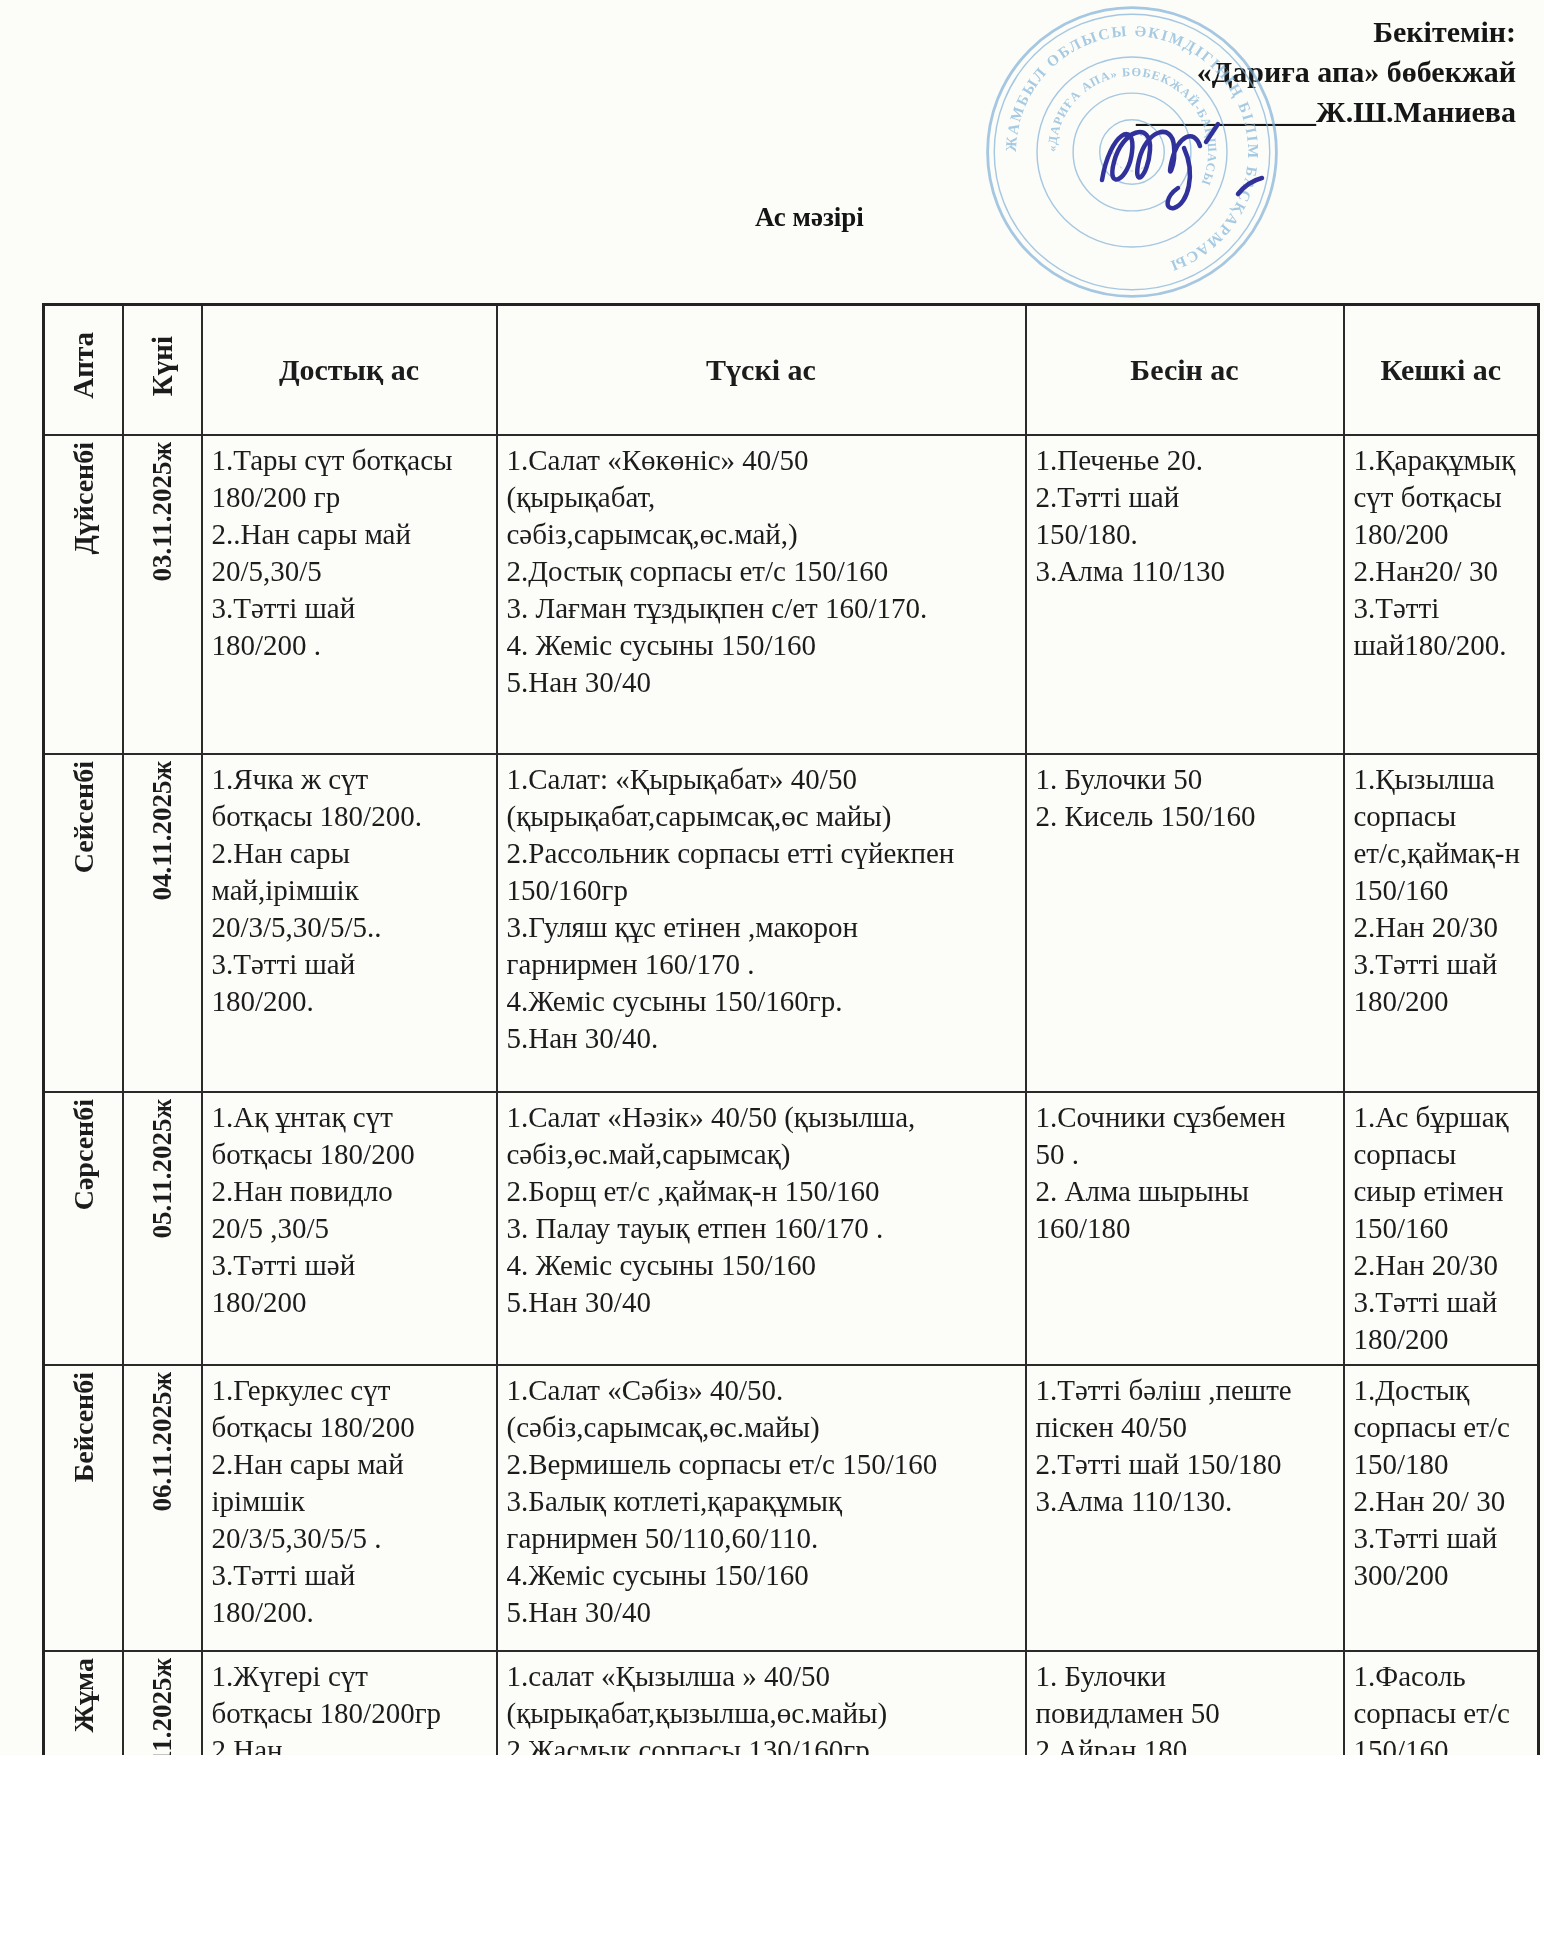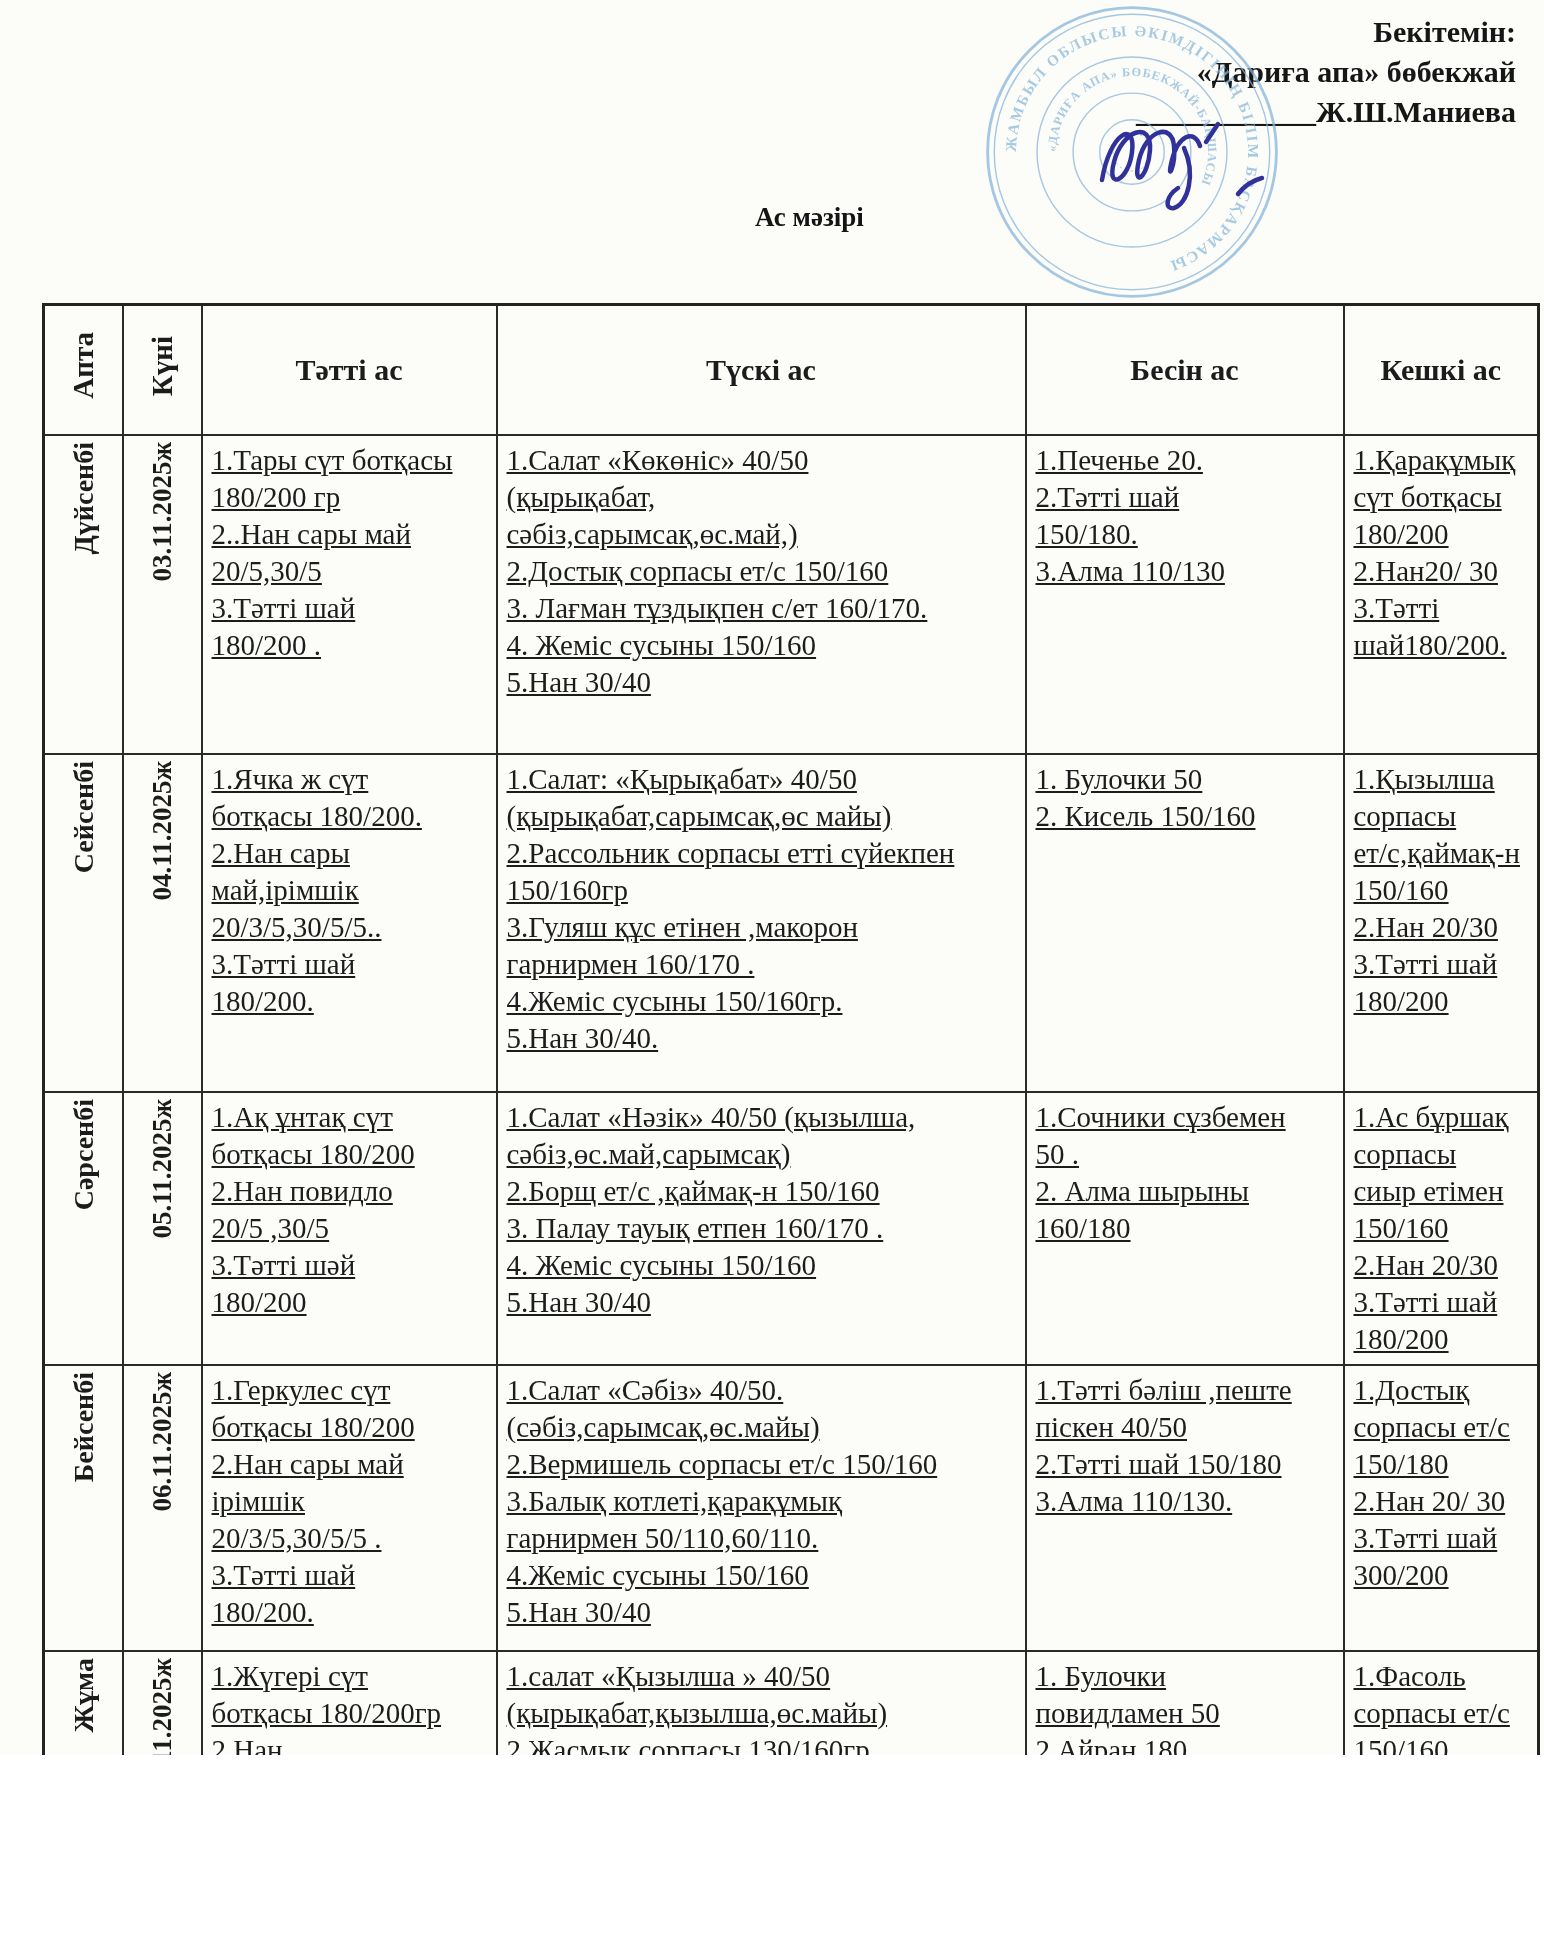--- a/index.html
+++ b/index.html
@@ -80,21 +80,21 @@
   .vtext{
     writing-mode:vertical-rl;
     transform:rotate(180deg);
     display:inline-block;
     font-weight:bold;
     white-space:nowrap;
   }
   th .vtext{font-size:29px;}
   .day-text{font-size:28px;}
   .date-text{font-size:27px;}
-  td.cell{white-space:pre-line;text-decoration:underline;}
+  td.cell{white-space:pre-line;}
 </style>
 </head>
 <body>
 
 <div class="page">
 
   <div class="approval">
     <div>Бекітемін:</div>
     <div>«Дариға апа» бөбекжай</div>
     <div>____________Ж.Ш.Маниева</div>
@@ -136,21 +136,21 @@
         <col style="width:79px">
         <col style="width:295px">
       <col style="width:529px">
         <col style="width:318px">
         <col style="width:195px">
     </colgroup>
     <thead>
       <tr style="height:130px">
         <th class="vcol"><span class="vtext">Апта</span></th>
         <th class="vcol"><span class="vtext">Күні</span></th>
-        <th style="vertical-align:middle">Тәтті ас</th>
+        <th style="vertical-align:middle">Достық ас</th>
         <th style="vertical-align:middle">Түскі  ас</th>
         <th style="vertical-align:middle">Бесін  ас</th>
         <th style="vertical-align:middle">Кешкі  ас</th>
       </tr>
     </thead>
     <tbody>
       <tr style="height:319px">
         <td class="vcol"><span class="vtext day-text">Дүйсенбі</span></td>
         <td class="vcol"><span class="vtext date-text">03.11.2025ж</span></td>
         <td class="cell">1.Тары сүт ботқасы

